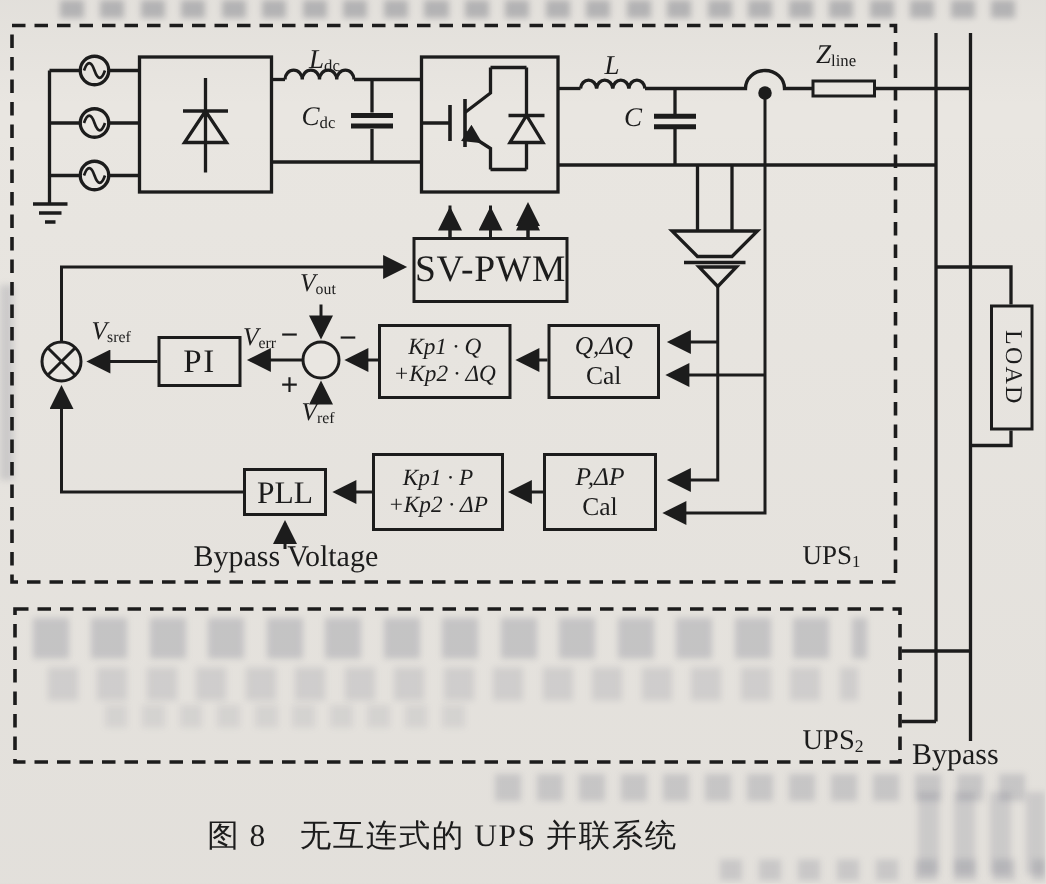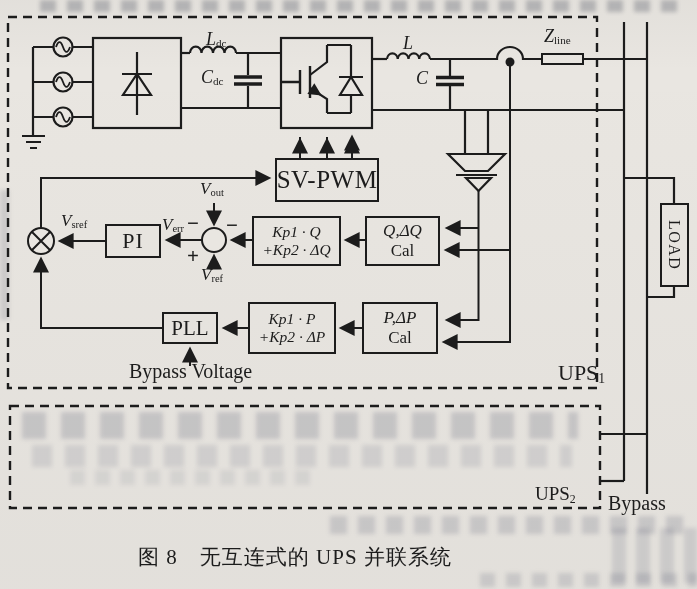--- a/index.html
+++ b/index.html
@@ -43,21 +43,21 @@
   .l-zline { left:544px; top:26px;  font-size:18px; }
   .l-vout  { left:200px; top:179px; font-size:17px; }
   .l-verr  { left:162px; top:215px; font-size:17px; }
   .l-vsref { left:61px;  top:211px; font-size:17px; }
   .l-vref  { left:201px; top:265px; font-size:17px; }
   .s-mtop  { left:187px; top:213px; }
   .s-mright{ left:226px; top:215px; }
   .s-plus  { left:187px; top:246px; }
   .l-sin   { left:53px;  top:296px; font-size:20px; }
   .l-bv    { left:129px; top:360px; font-size:20px; }
-  .l-ups1  { left:558px; top:360px; font-size:22px; }
+  .l-ups1  { left:535px; top:360px; font-size:18px; }
   .l-ups2  { left:535px; top:483px; font-size:19px; }
   .l-byp   { left:608px; top:492px; font-size:20px; }
   .caption { position:absolute; left:0; top:543px; width:590px; text-align:center; font-size:21px; letter-spacing:1px; }
 
   .bleed { position:absolute; filter:blur(2.2px); pointer-events:none; }
   .b1 { left:40px;  top:0;     width:640px; height:12px; opacity:.8;
         background:repeating-linear-gradient(90deg, rgba(70,75,90,.38) 0 16px, transparent 16px 27px); }
   .b2 { left:22px;  top:412px; width:556px; height:27px; 
         background:repeating-linear-gradient(90deg, rgba(85,90,112,.22) 0 24px, transparent 24px 39px); }
   .b3 { left:32px;  top:445px; width:540px; height:22px; 

